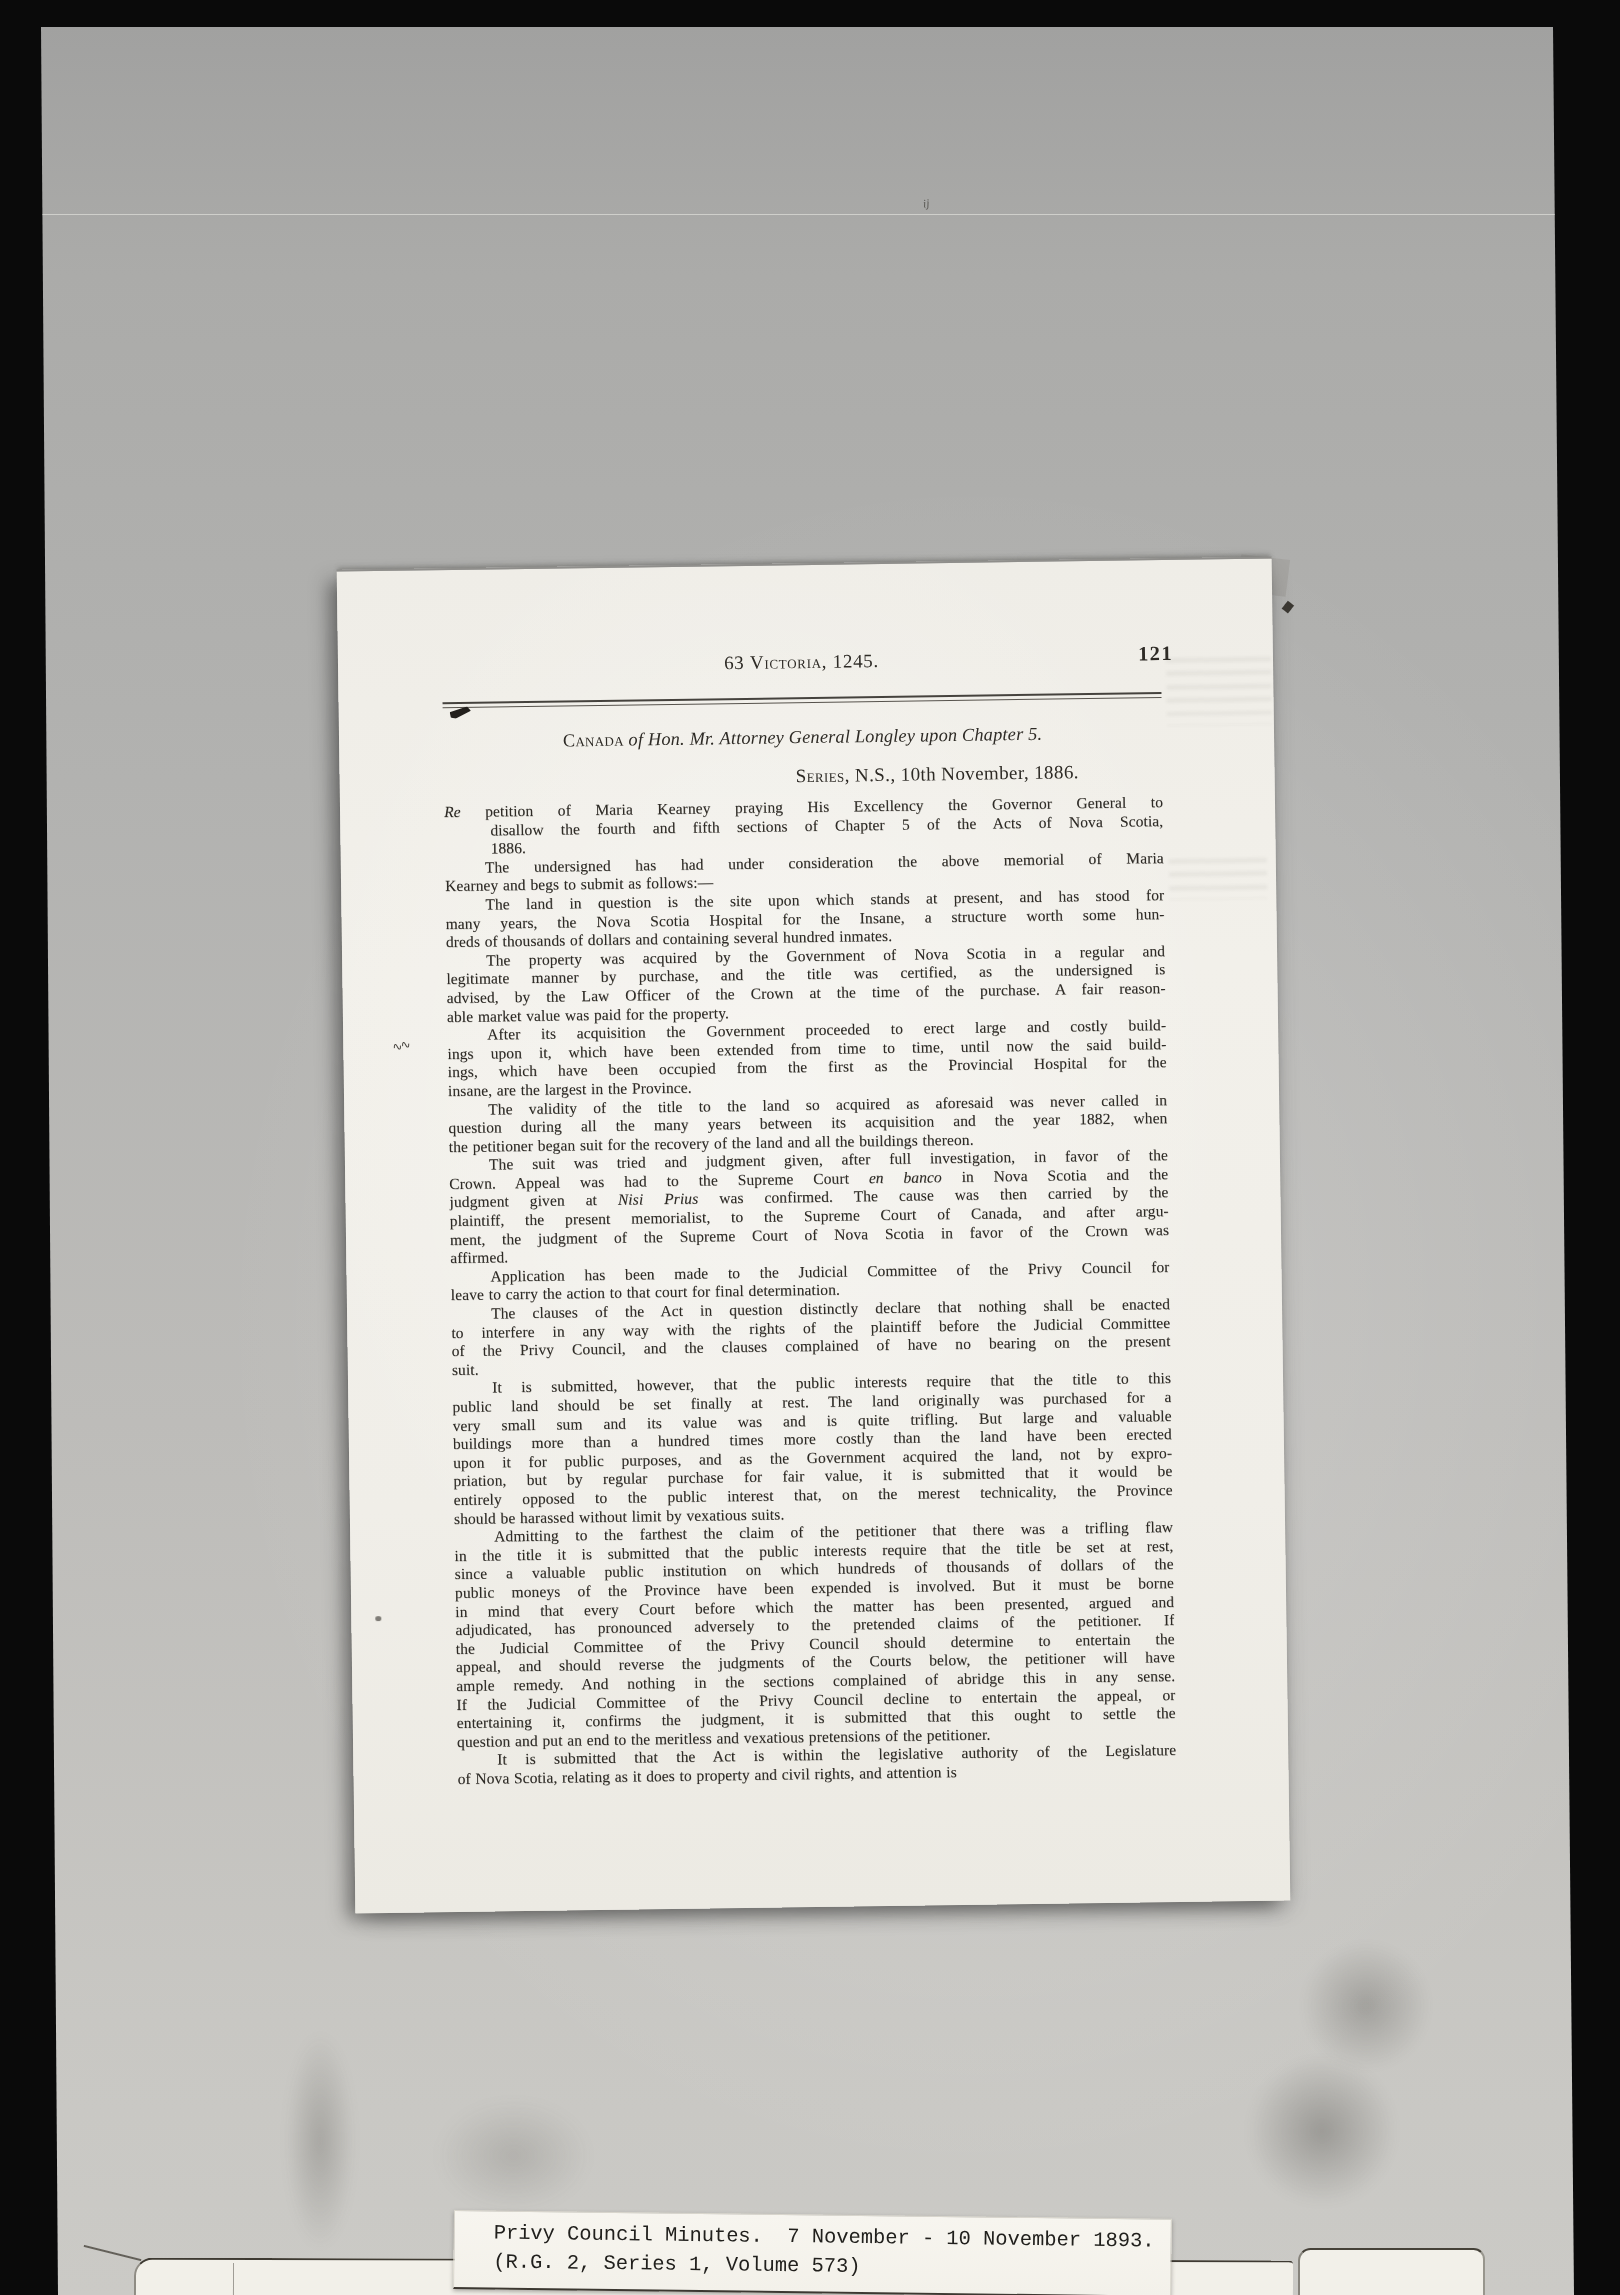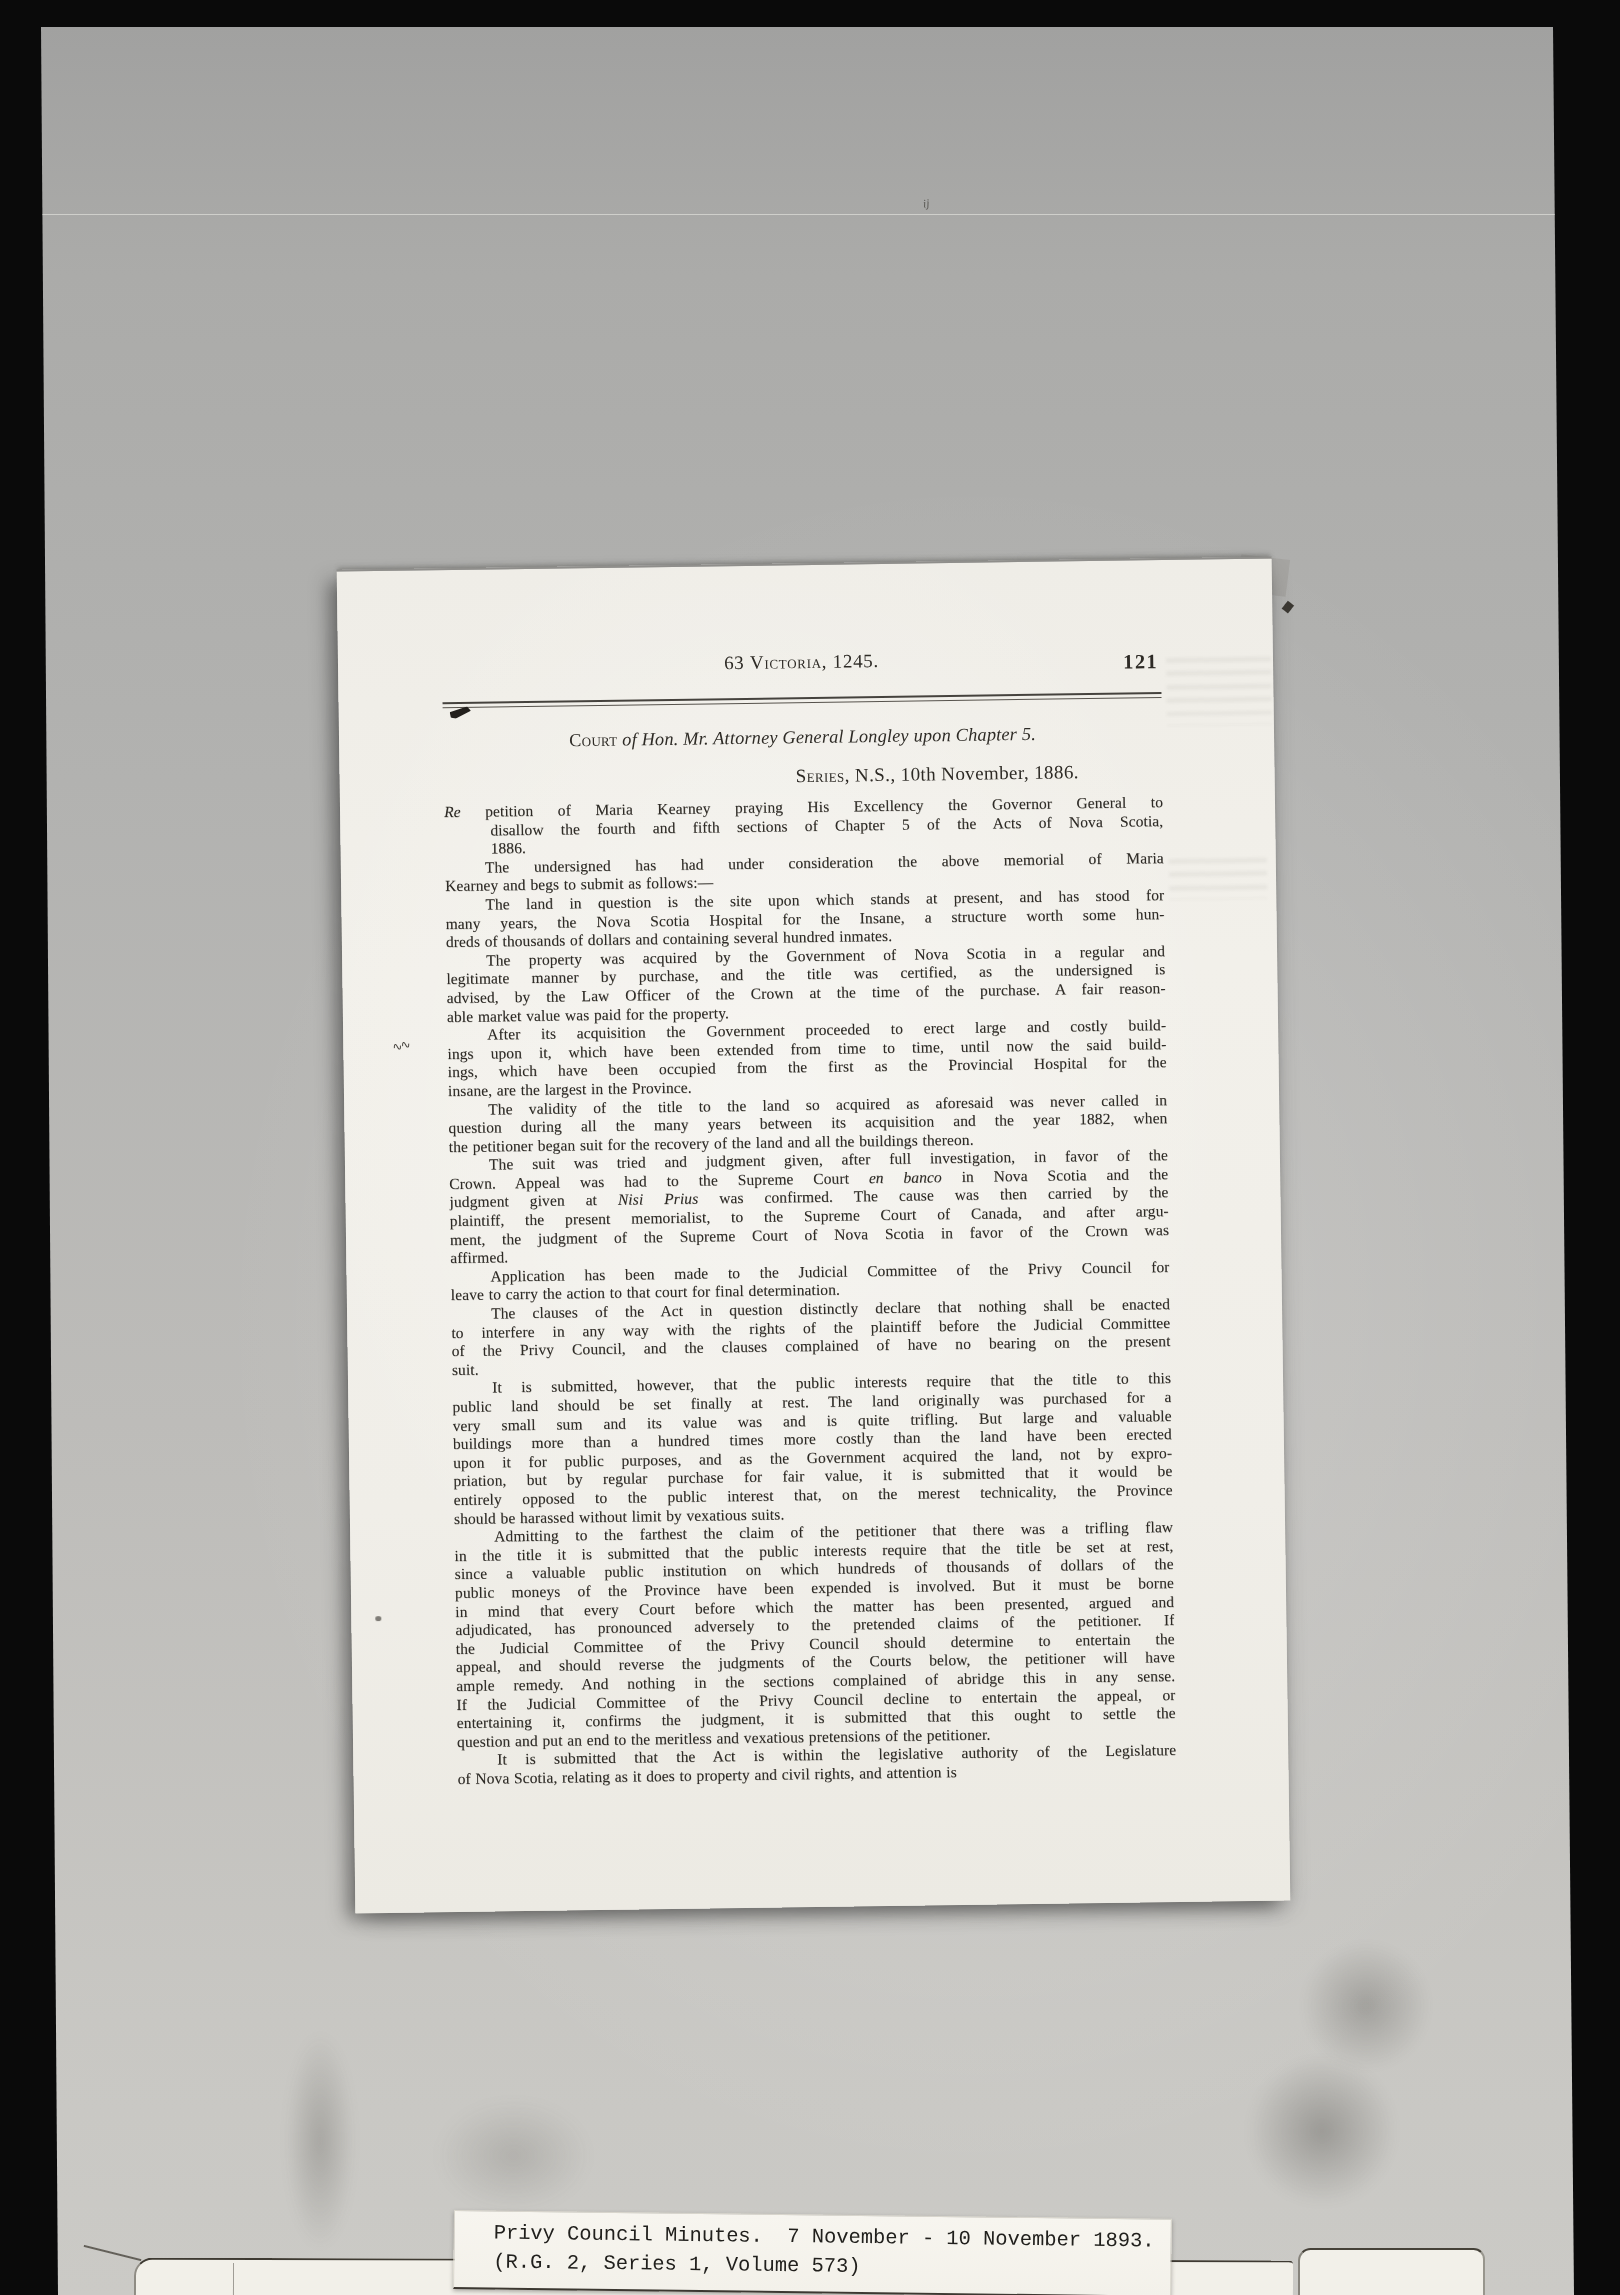--- a/index.html
+++ b/index.html
@@ -53,22 +53,22 @@
                4.2px 12.7px 21px -7px rgba(60,60,60,0.38),
                0 -3.5px 4.2px -1.4px rgba(110,109,106,0.55);
     color:#2e2b26;
   }
   .hdr-line{
     position:absolute;left:104px;top:86px;width:719px;text-align:center;
     font-size:19px;letter-spacing:0.7px;
   }
   .sc{font-variant:small-caps;}
   .page-num{
-    position:absolute;top:82px;right:115px;
-    font-size:20.4px;font-weight:bold;letter-spacing:1.4px;margin-top:8px;
+    position:absolute;top:82px;right:100px;
+    font-size:20.4px;font-weight:bold;letter-spacing:1.4px;
   }
   .dbl-rule{
     position:absolute;left:104px;top:132px;width:719px;height:6.3px;
     border-top:2.8px solid #45423d;border-bottom:1.4px solid #56524c;
     box-sizing:border-box;
   }
   .pen-tick{
     position:absolute;left:111px;top:136px;width:21px;height:13.4px;
     background:#23201c;
     clip-path:polygon(0 55%,80% 0,100% 30%,30% 100%,8% 92%);
@@ -158,21 +158,21 @@
     <div class="ghost ghost1"></div>
     <div class="ghost ghost2"></div>
 
     <div class="hdr-line"><span>63 </span><span class="sc">Victoria</span><span>, 1245.</span></div>
 
     <div class="page-num">121</div>
 
     <div class="dbl-rule"></div>
     <div class="pen-tick"></div>
 
-    <div class="rep-title"><span class="sc">Court</span><i> of Hon. Mr. Attorney General Longley upon Chapter 5.</i></div>
+    <div class="rep-title"><span class="sc">Canada</span><i> of Hon. Mr. Attorney General Longley upon Chapter 5.</i></div>
 
     <div class="dateline"><span class="sc">Series</span><span>, N.S., 10th November, 1886.</span></div>
 
     <div class="lines">
         <div class="ln just"><i>Re</i> petition of Maria Kearney praying His Excellency the Governor General to</div>
         <div class="ln ind2 just">disallow the fourth and fifth sections of Chapter 5 of the Acts of Nova Scotia,</div>
         <div class="ln ind2">1886.</div>
         <div class="ln ind1 just">The undersigned has had under consideration the above memorial of Maria</div>
         <div class="ln">Kearney and begs to submit as follows:—</div>
         <div class="ln ind1 just">The land in question is the site upon which stands at present, and has stood for</div>

